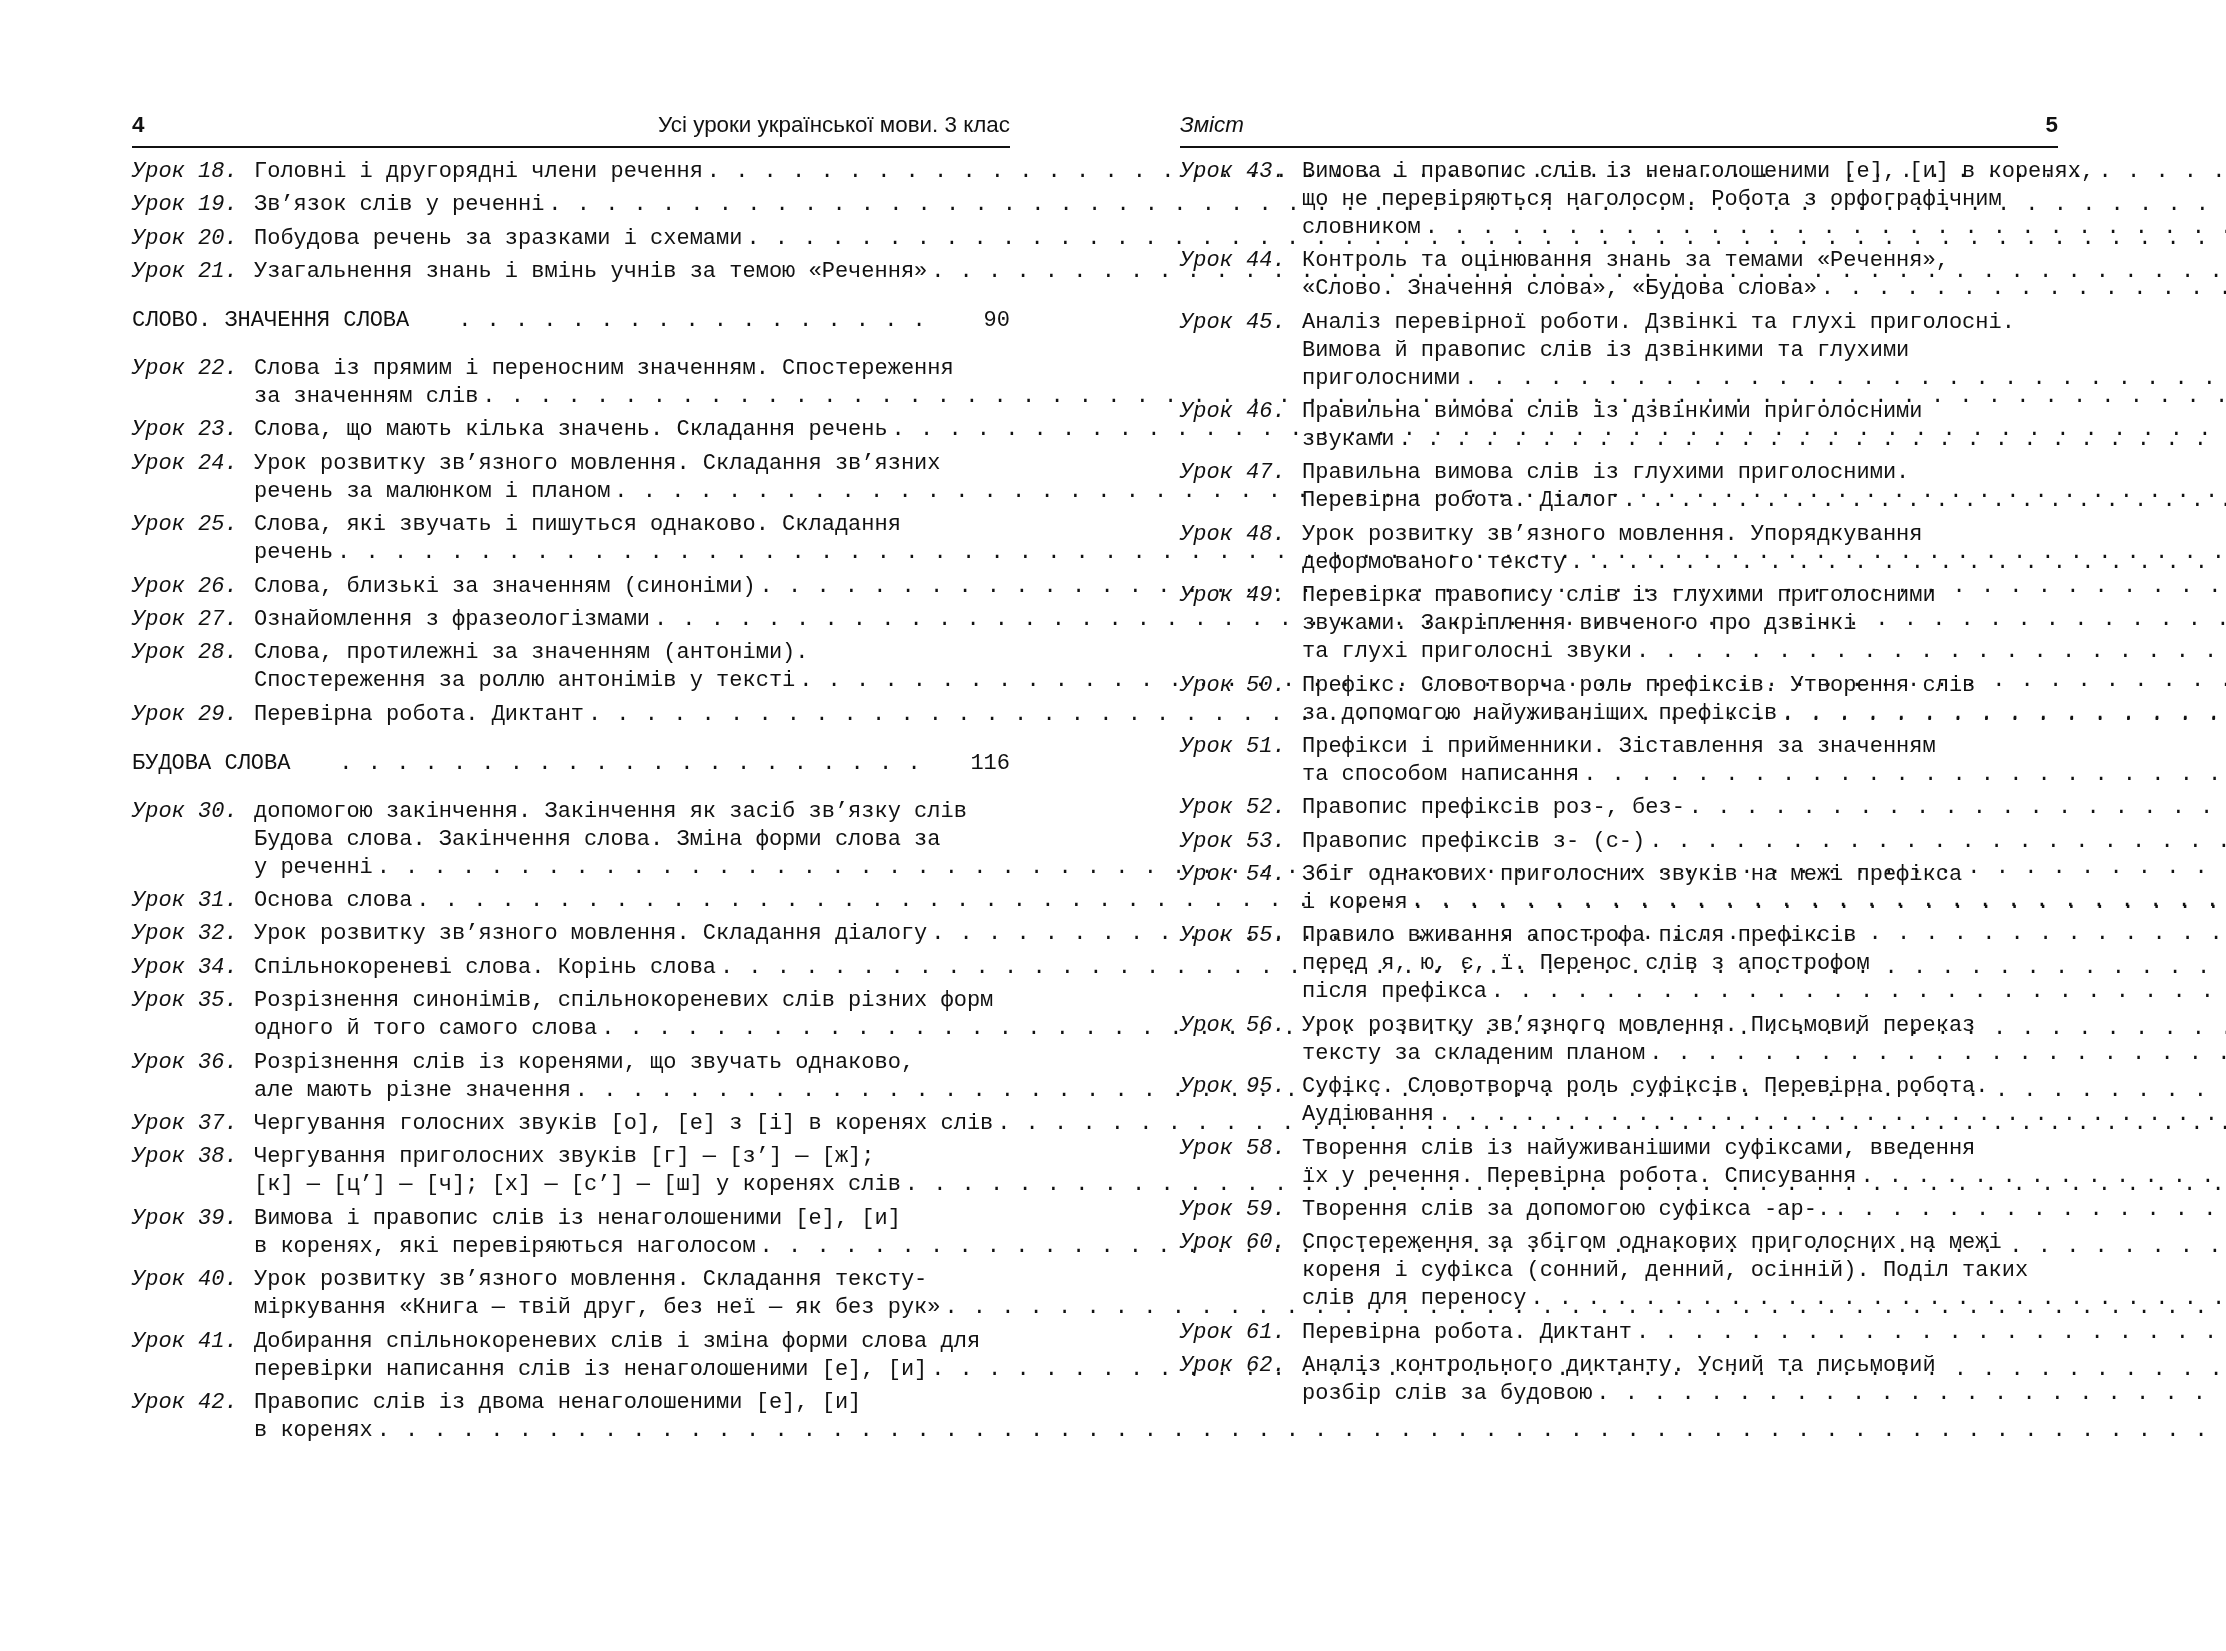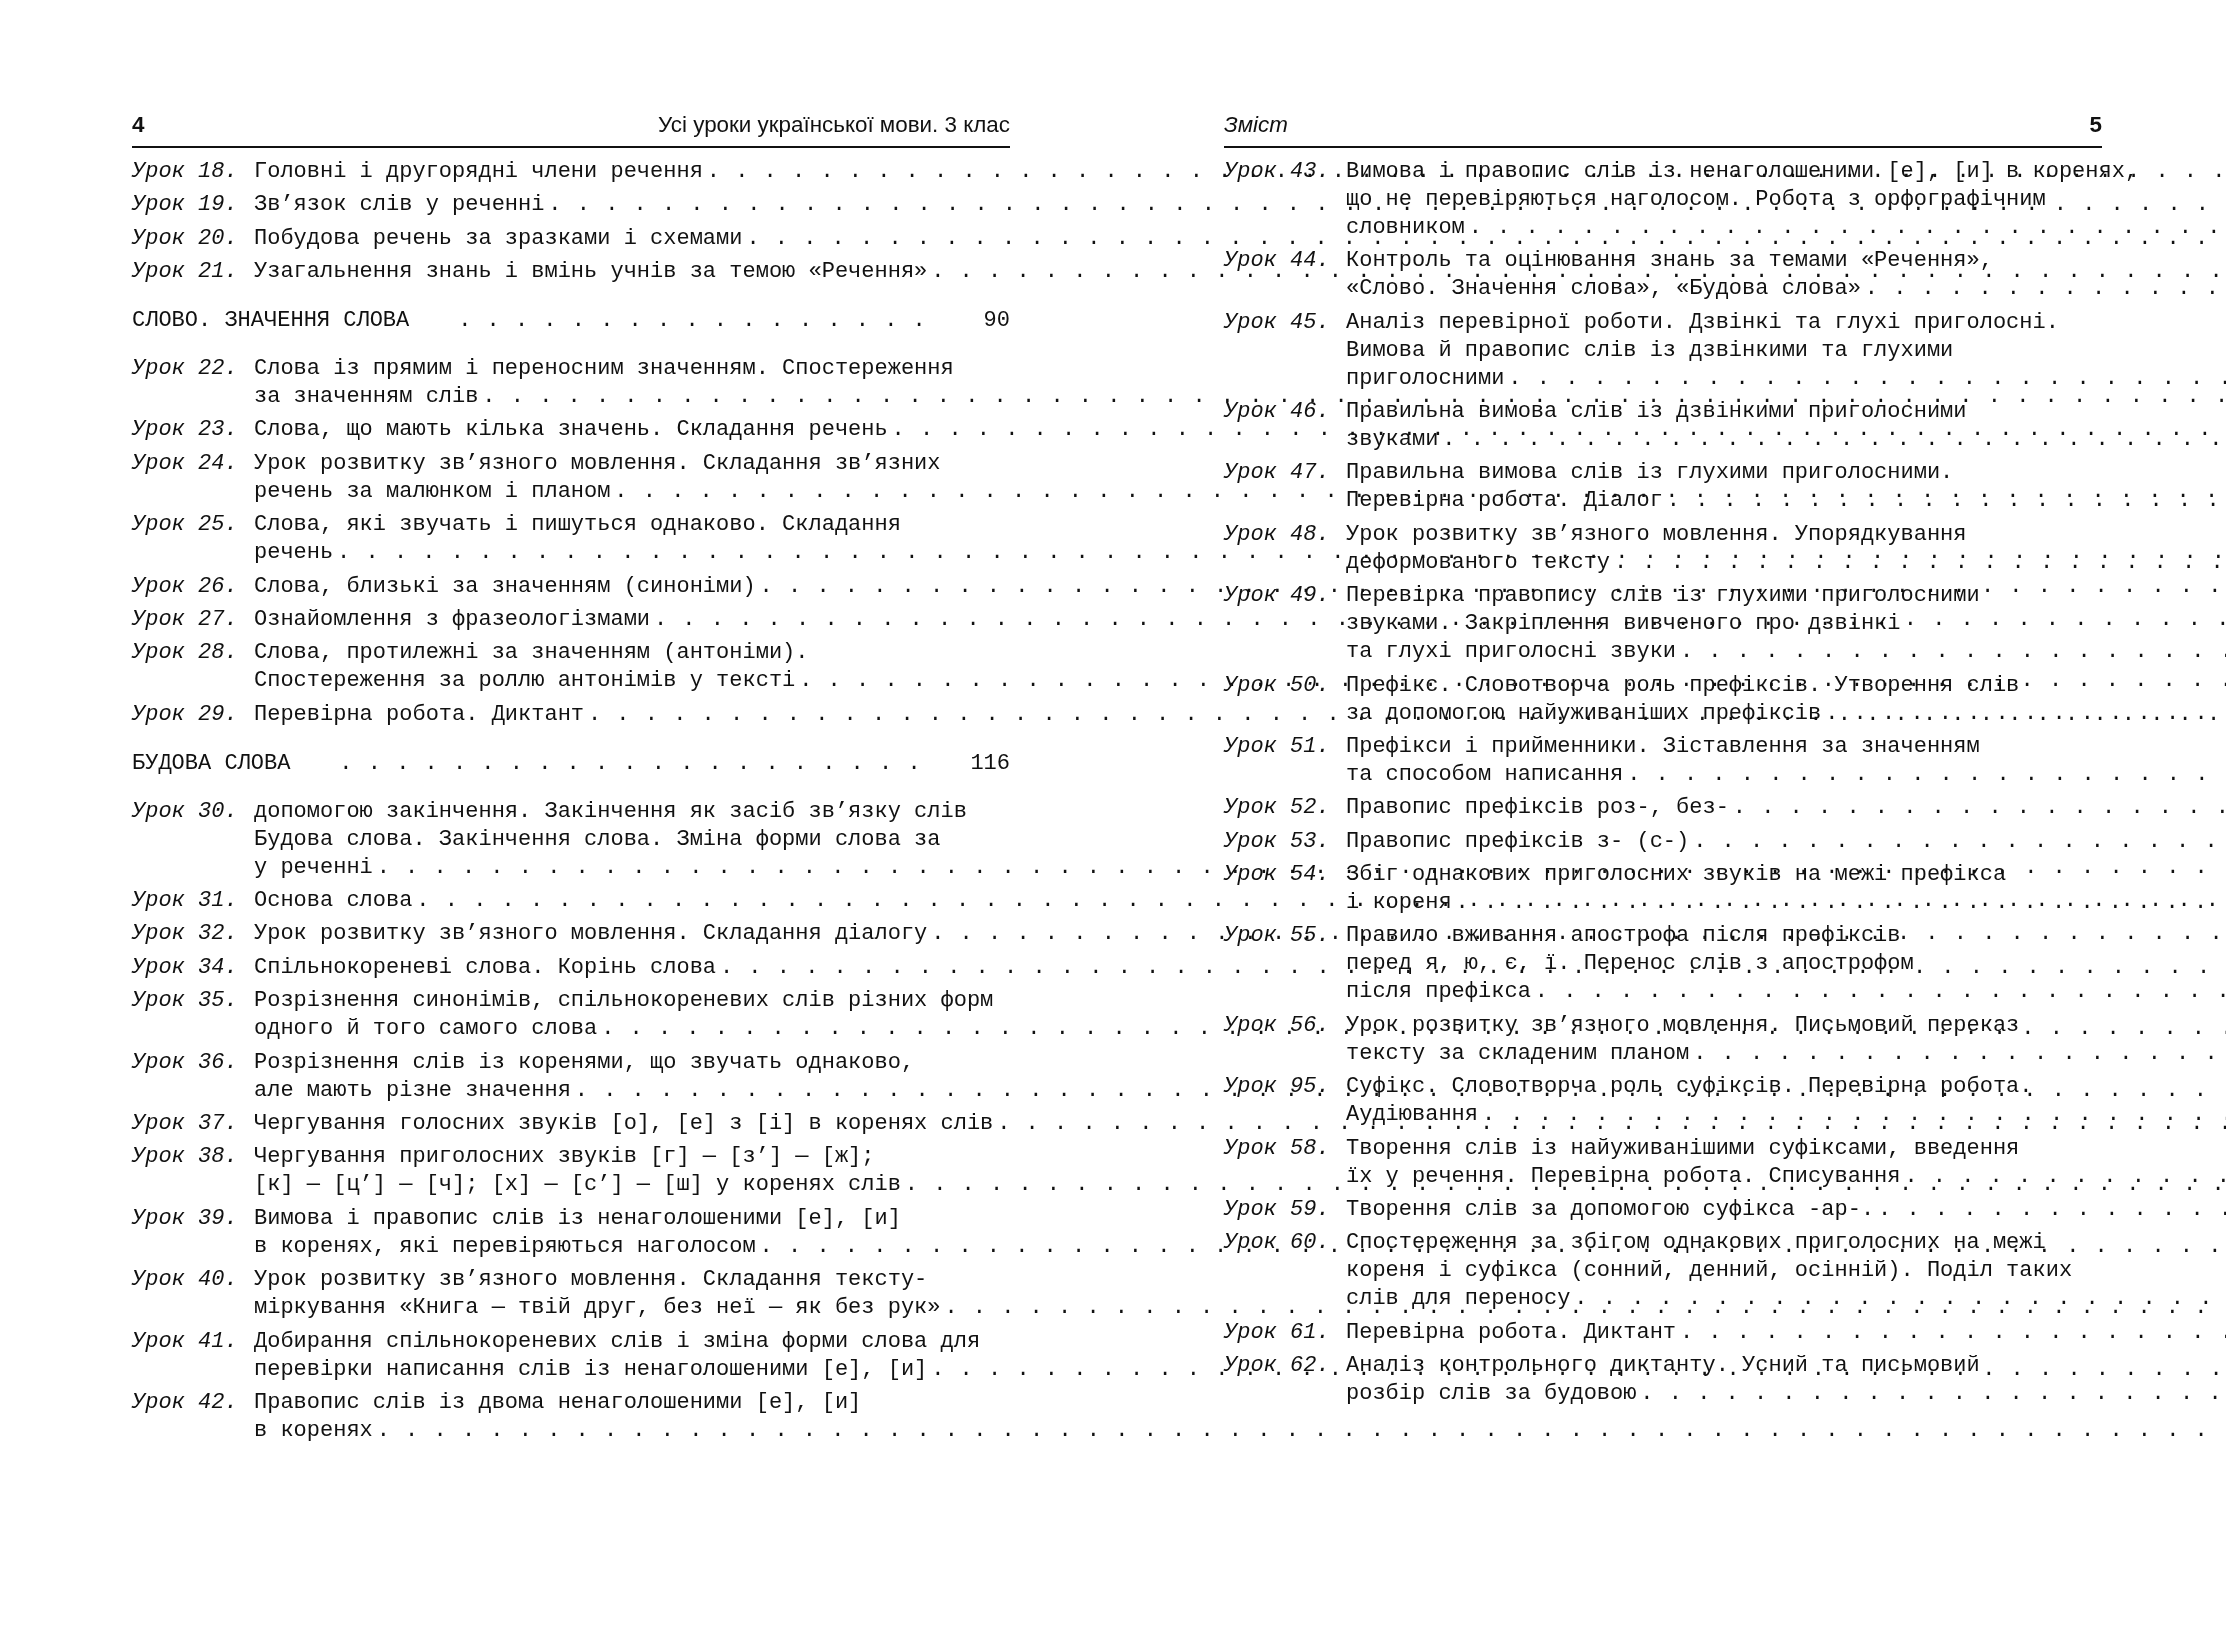--- a/index.html
+++ b/index.html
@@ -1,19 +1,19 @@
 <!DOCTYPE html>
 <html><head>
 <meta charset="utf-8">
 <style>
   html, body { margin: 0; padding: 0; background: #ffffff; }
   body { width: 2226px; height: 1651px; position: relative; overflow: hidden; color: #111; }
   .page { position: absolute; top: 109px; width: 878px; }
   .page.left { left: 132px; }
-  .page.right { left: 1224px; }
+  .page.right { left: 1180px; }
   .running-head {
     display: flex; justify-content: space-between; align-items: flex-end;
     font-family: "Liberation Sans", sans-serif; font-size: 22.4px;
     padding-bottom: 7.8px; border-bottom: 2.4px solid #111; height: 29px;
   }
   .running-head .num { font-weight: bold; }
   .running-head .title-italic { font-style: italic; }
   .toc { margin-top: 10px; font-family: Liberation Mono, monospace; font-size: 22px; line-height: 28px; }
   .entry { display: flex; margin-bottom: 5.4px; }
   .entry .label { width: 122px; flex: 0 0 122px; font-style: italic; white-space: nowrap; }

